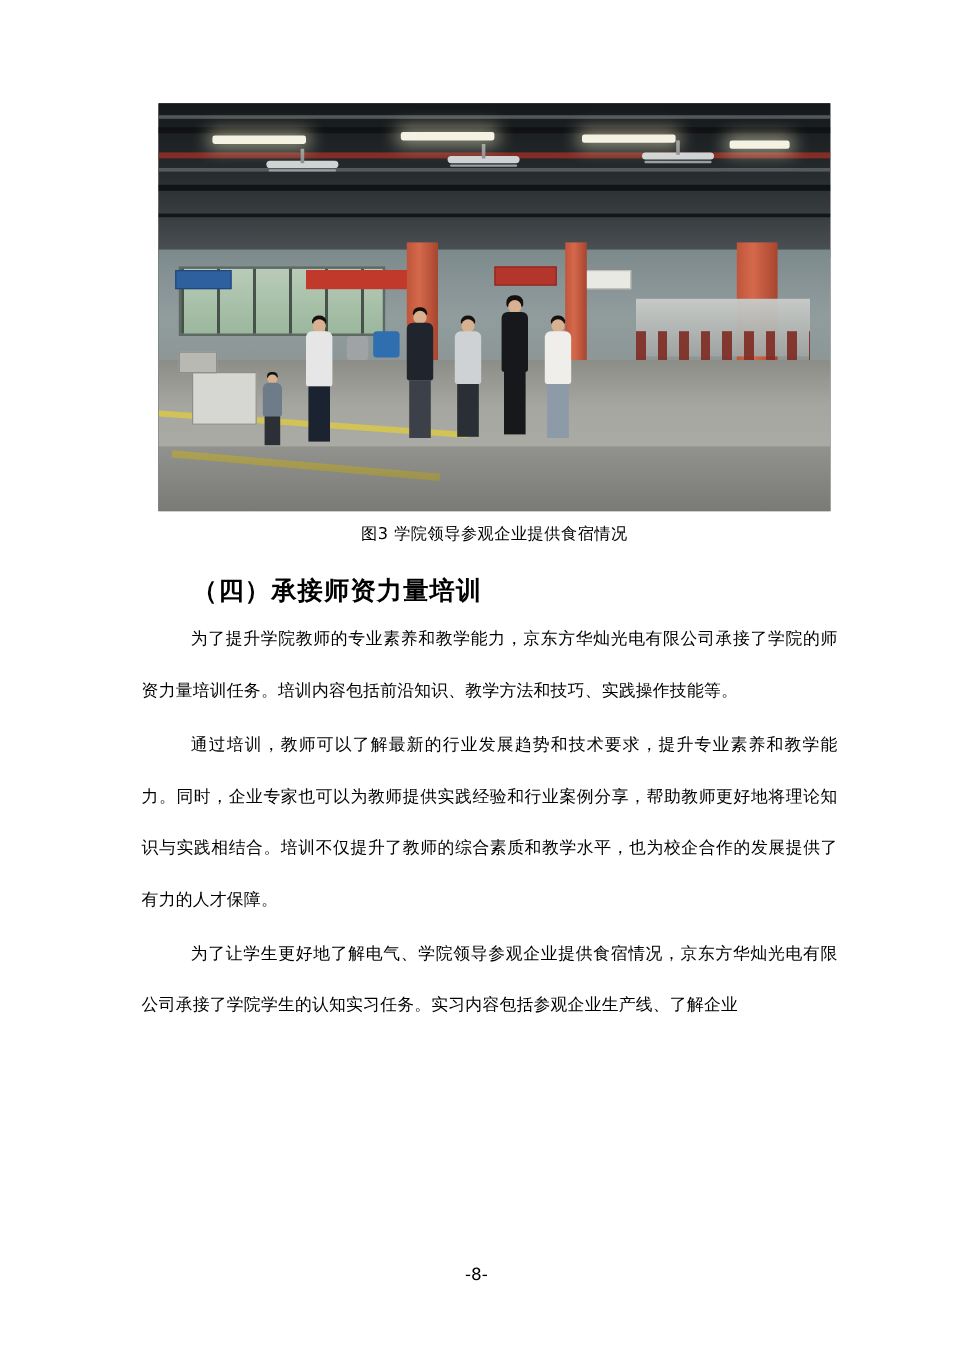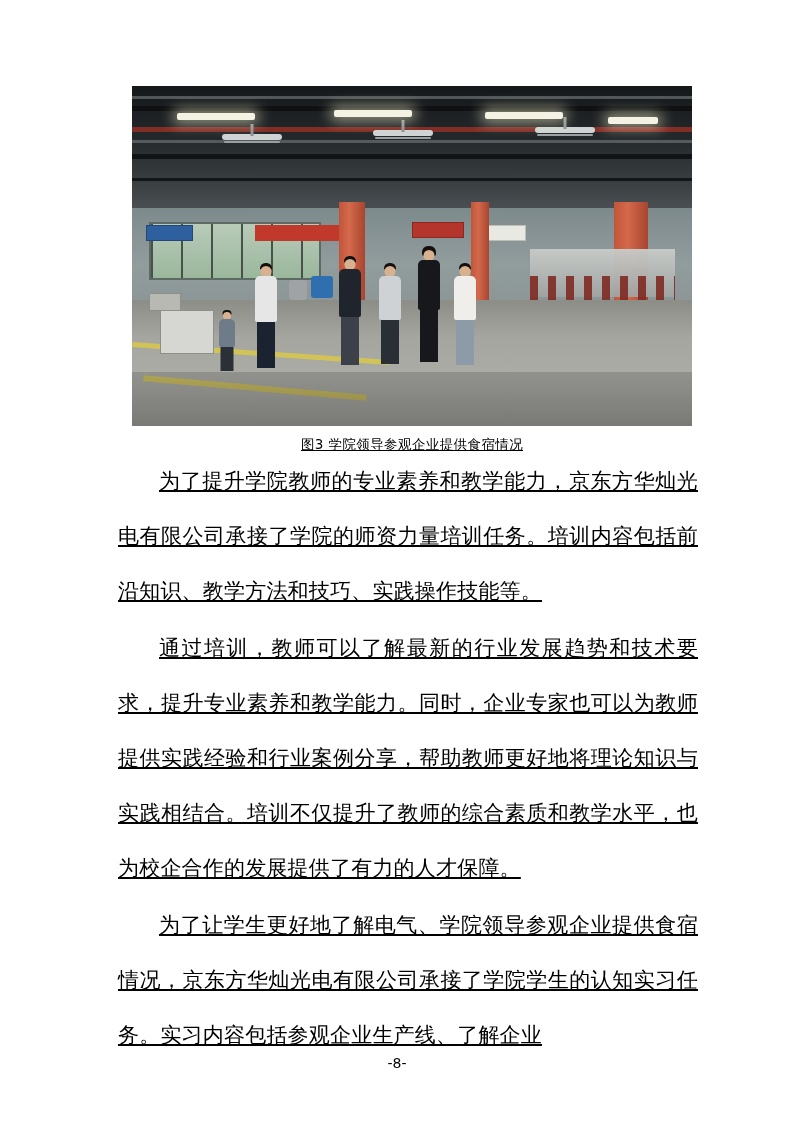--- a/index.html
+++ b/index.html
@@ -13,21 +13,20 @@
     font-family: "Liberation Serif", "DejaVu Serif", serif;
     color: #000000;
     overflow: hidden;
   }
   .page {
     position: relative;
     width: 794px;
     height: 1123px;
     box-sizing: border-box;
     padding: 86px 96px 40px 118px;
-    text-decoration: underline;
   }
 
   
   .figure {
     width: 560px;
     margin: 0 auto 0 14px;
   }
   .photo {
     position: relative;
     width: 560px;
@@ -215,22 +214,22 @@
   .section-heading {
     margin: 24px 0 6px 0;
     font-size: 21px;
     font-weight: bold;
     letter-spacing: 1px;
     text-indent: 42px;
     font-family: "DejaVu Serif", "Liberation Serif", serif;
   }
   p.body-text {
     margin: 0 0 2px 0;
-    font-size: 21px;
-    line-height: 55px;
+    font-size: 14px;
+    line-height: 43px;
     text-align: justify;
     text-indent: 41px;
     letter-spacing: 0.2px;
   }
   .page-number {
     position: absolute;
     left: 0;
     right: 0;
     bottom: 52px;
     text-align: center;
@@ -330,19 +329,20 @@
       <div class="person" style="left:17%; height:26%;">
         <div class="hair" style="top:0; width:9px; height:5px;"></div>
         <div class="head" style="top:2px; width:8px; height:8px;"></div>
         <div class="body" style="top:9px; height:28px; width:16px; background:#6e7c8a;"></div>
         <div class="legs" style="top:37px; height:24px; width:13px; background:#2b2f36;"></div>
       </div>
     </div>
     <figcaption class="caption">图3  学院领导参观企业提供食宿情况</figcaption>
   </figure>
 
+  <h2 class="section-heading">（四）承接师资力量培训</h2>
   <p class="body-text">为了提升学院教师的专业素养和教学能力，京东方华灿光电有限公司承接了学院的师资力量培训任务。培训内容包括前沿知识、教学方法和技巧、实践操作技能等。</p>
   <p class="body-text">通过培训，教师可以了解最新的行业发展趋势和技术要求，提升专业素养和教学能力。同时，企业专家也可以为教师提供实践经验和行业案例分享，帮助教师更好地将理论知识与实践相结合。培训不仅提升了教师的综合素质和教学水平，也为校企合作的发展提供了有力的人才保障。</p>
 
   <p class="body-text">为了让学生更好地了解电气、学院领导参观企业提供食宿情况，京东方华灿光电有限公司承接了学院学生的认知实习任务。实习内容包括参观企业生产线、了解企业</p>
 
   <div class="page-number">-8-</div>
 </div>
 
 </body></html>

